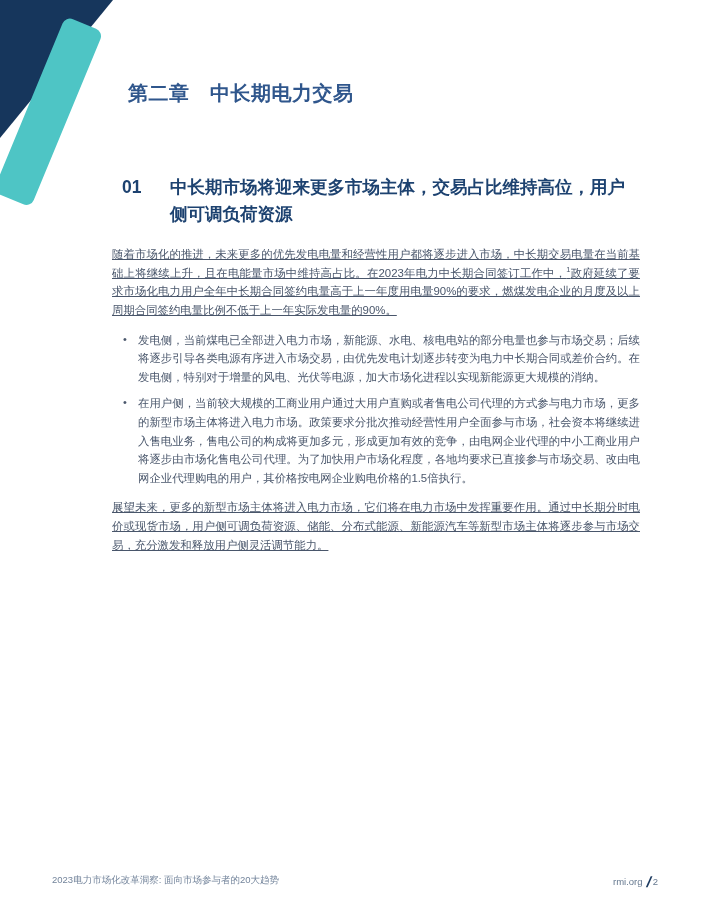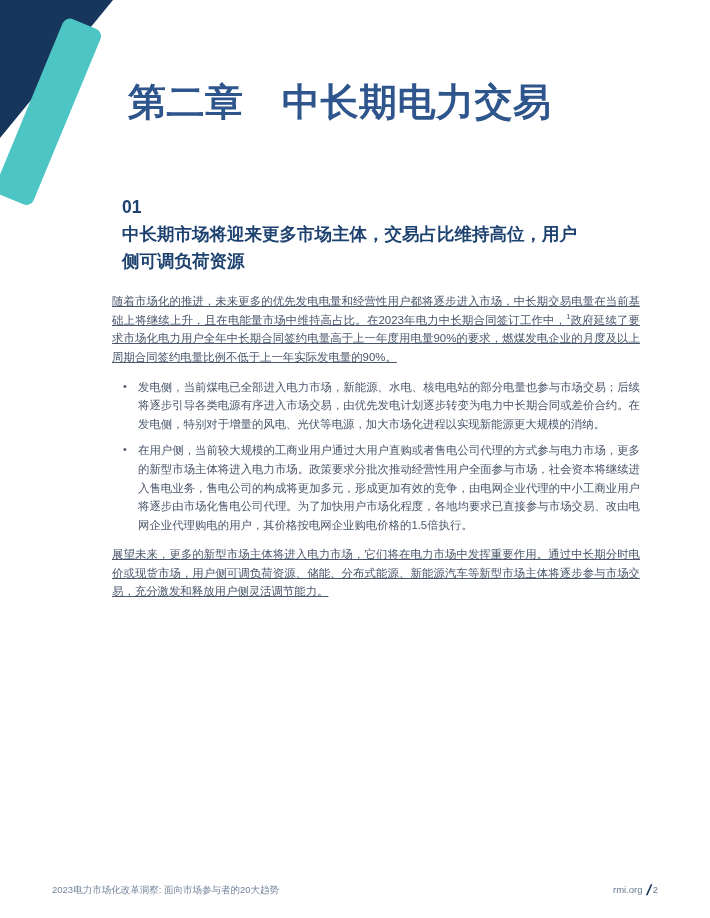--- a/index.html
+++ b/index.html
@@ -8,25 +8,25 @@
     width:710px;height:918px;
     margin:0 auto;
     background:#ffffff;
     font-family:"Liberation Sans","DejaVu Sans",sans-serif;
     overflow:hidden;
   }
   .corner-art{position:absolute;top:0;left:0;display:block;}
   .content{position:absolute;left:112px;top:0;width:528px;}
   .chapter-title{
     margin:82px 0 0 16px;
-    font-size:38px;line-height:1.1;
+    font-size:20px;line-height:1.1;
     font-weight:700;color:#2F568C;
     letter-spacing:.5px;
   }
-  .section-heading{display:flex;margin:70px 0 0 10px;flex-direction:column;}
+  .section-heading{display:flex;margin:70px 0 0 10px;}
   .section-number{
     flex:none;width:48px;
     font-size:17.5px;font-weight:700;color:#1D4270;line-height:1.55;
   }
   .section-title{
     margin:0;max-width:466px;
     font-size:17.5px;font-weight:700;color:#1D4270;line-height:1.55;
   }
   .body-copy{margin-top:17px;}
   .body-p{
@@ -37,22 +37,22 @@
   .footnote-ref{font-size:7.5px;line-height:0;vertical-align:super;}
   .bullet-list{list-style:none;margin:0 0 7px 0;padding:0;}
   .bullet-item{
     position:relative;margin:0 0 8px 0;padding-left:26px;
     font-size:11.4px;line-height:18.6px;color:#49566B;text-align:justify;
   }
   .bullet-item:last-child{margin-bottom:0;margin-right:0;}
   .bullet-list{margin-bottom:11px;}
   .bullet-dot{position:absolute;left:11px;top:-1px;font-size:11px;}
   .footer{
-    position:absolute;left:52px;right:52px;bottom:21px;
-    display:flex;justify-content:space-between;align-items:flex-start;
+    position:absolute;left:52px;right:52px;bottom:31px;
+    display:flex;justify-content:space-between;align-items:flex-end;
     font-size:9.5px;color:#73849B;
   }
   .footer-right{display:flex;align-items:center;color:#65788F;}
   .footer-site{color:#65788F;text-decoration:none;}
   .footer-slash{
     display:inline-block;margin:0 2px 0 4px;
     color:#1C3A60;font-weight:700;font-size:15px;line-height:10px;
     transform:skewX(-14deg);
   }
 </style>

